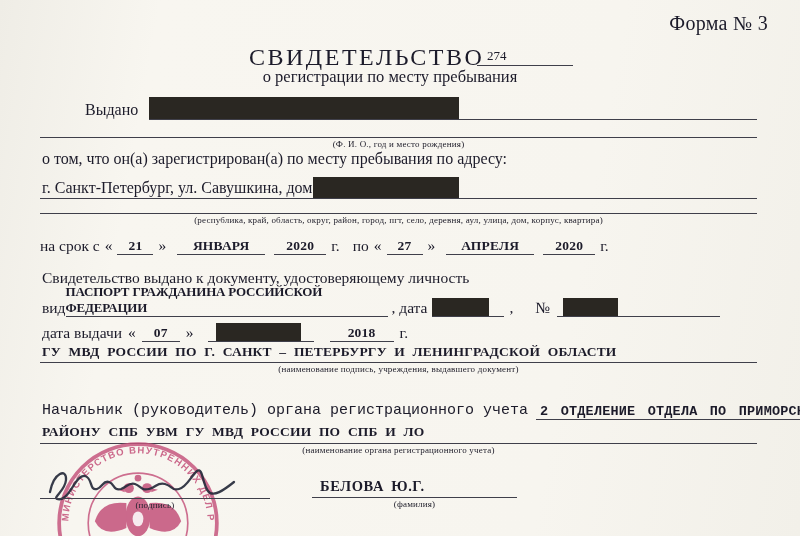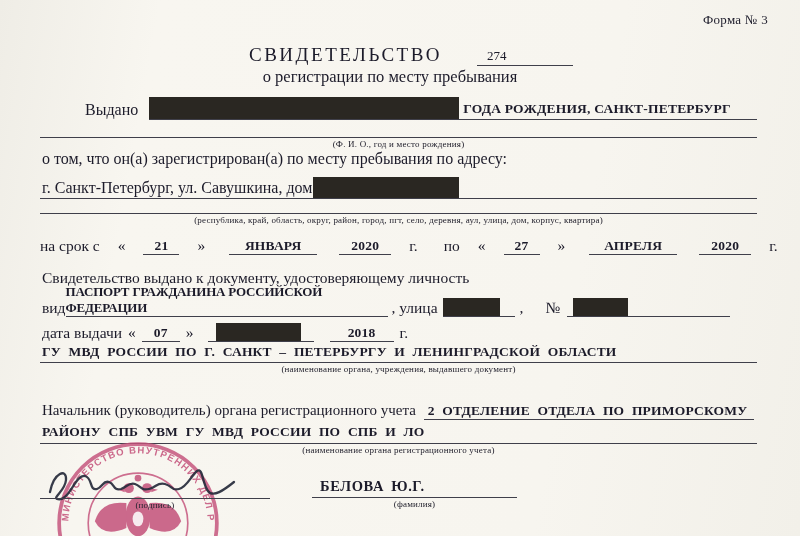--- a/index.html
+++ b/index.html
@@ -14,22 +14,22 @@
     background:linear-gradient(100deg,#efede6 0%,#f8f6f0 18%,#f7f5ef 70%,#f2f0e9 100%);
   }
   .abs{position:absolute;}
   .rule{border-bottom:1.3px solid #3f3f4a;}
   .caption{font-size:9px;color:#23222e;text-align:center;letter-spacing:.2px;padding-top:1px;}
   .boldfill{font-weight:bold;font-size:13.5px;letter-spacing:.2px;}
   .bar{background:#2a2722;display:inline-block;vertical-align:middle;}
   .blank{display:inline-flex;justify-content:center;align-items:flex-end;border-bottom:1.3px solid #3f3f4a;}
   .flexrow{display:flex;align-items:flex-end;}
   
-  .form-number{font-size:13px;letter-spacing:.3px;}
-  .title{font-size:19px;letter-spacing:2.5px;text-align:center;}
+  .form-number{font-size:20px;letter-spacing:.3px;}
+  .title{font-size:24px;letter-spacing:2.5px;text-align:center;}
   .cert-no{font-size:13px;border-bottom:1.3px solid #3f3f4a;width:86px;padding-left:10px;padding-bottom:1px;}
   .subtitle{font-size:16.5px;text-align:center;}
   
   .body-text{font-size:16px;}
   .small-body{font-size:15.5px;}
   .wide{word-spacing:4px;}
   .narrowcaps{font-weight:bold;font-size:13px;letter-spacing:-0.2px;}
   .stamp-svg text{font-family:"Liberation Sans",sans-serif;font-weight:bold;}
 </style>
 </head>
@@ -40,42 +40,41 @@
   <div class="abs form-number" style="top:12px;right:32px;">Форма № 3</div>
 
   <div class="abs title" style="top:44px;left:249px;">СВИДЕТЕЛЬСТВО</div>
   <div class="abs cert-no" style="top:48px;left:477px;">274</div>
   <div class="abs subtitle" style="top:67px;left:0;width:780px;">о регистрации по месту пребывания</div>
 
   <div class="abs flexrow" style="top:96px;left:85px;right:43px;height:24px;">
     <span class="body-text" style="margin-right:11px;padding-bottom:1px;">Выдано</span>
     <span class="rule" style="flex:1;display:flex;align-items:flex-end;">
       <span class="bar" style="width:310px;height:22px;"></span>
-      <span class="boldfill" style="margin-left:4px;white-space:nowrap;padding-bottom:2px;">ГОДА РОЖДЕНИЯ, САНКТ-ПЕТЕРБУРГ</span>
     </span>
   </div>
 
   <div class="abs" style="top:126px;left:40px;width:717px;">
     <div class="rule" style="height:11px;"></div>
     <div class="caption">(Ф. И. О., год и место рождения)</div>
   </div>
 
   <div class="abs body-text" style="top:150px;left:42px;">о том, что он(а) зарегистрирован(а) по месту пребывания по адресу:</div>
 
   <div class="abs rule flexrow" style="top:173px;left:40px;width:717px;height:25px;">
     <span class="body-text" style="padding-left:2px;white-space:nowrap;padding-bottom:1px;">г. Санкт-Петербург, ул. Савушкина, дом</span>
     <span class="bar" style="width:146px;height:21px;margin-left:1px;"></span>
   </div>
 
   <div class="abs" style="top:203px;left:40px;width:717px;">
     <div class="rule" style="height:10px;"></div>
     <div class="caption">(республика, край, область, округ, район, город, пгт, село, деревня, аул, улица, дом, корпус, квартира)</div>
   </div>
 
-  <div class="abs flexrow" style="top:234px;left:40px;height:21px;column-gap:18px;">
+  <div class="abs flexrow" style="top:234px;left:40px;height:21px;column-gap:5px;">
     <span class="small-body">на срок с</span>
     <span class="small-body">«</span>
     <span class="blank boldfill" style="width:36px;">21</span>
     <span class="small-body">»</span>
     <span class="blank boldfill" style="width:88px;margin-left:6px;">ЯНВАРЯ</span>
     <span class="blank boldfill" style="width:52px;margin-left:4px;">2020</span>
     <span class="small-body">г.</span>
     <span class="small-body" style="margin-left:8px;">по</span>
     <span class="small-body">«</span>
     <span class="blank boldfill" style="width:36px;">27</span>
@@ -83,21 +82,21 @@
     <span class="blank boldfill" style="width:88px;margin-left:6px;">АПРЕЛЯ</span>
     <span class="blank boldfill" style="width:52px;margin-left:4px;">2020</span>
     <span class="small-body">г.</span>
   </div>
 
   <div class="abs small-body" style="top:269px;left:42px;">Свидетельство выдано к документу, удостоверяющему личность</div>
 
   <div class="abs flexrow" style="top:295px;left:42px;height:22px;">
     <span class="small-body" style="">вид</span>
     <span class="blank narrowcaps" style="width:322px;">ПАСПОРТ ГРАЖДАНИНА РОССИЙСКОЙ ФЕДЕРАЦИИ</span>
-    <span class="small-body" style="margin-left:4px;">, улица</span>
+    <span class="small-body" style="margin-left:4px;">, дата</span>
     <span class="blank" style="width:72px;margin-left:5px;justify-content:flex-start;">
       <span class="bar" style="width:57px;height:18px;"></span>
     </span>
     <span class="small-body" style="margin-left:5px;">,</span>
     <span class="small-body" style="margin-left:22px;">№</span>
     <span class="blank" style="width:163px;margin-left:7px;justify-content:flex-start;">
       <span class="bar" style="width:55px;height:18px;margin-left:6px;"></span>
     </span>
   </div>
 
@@ -108,24 +107,24 @@
     <span class="small-body">»</span>
     <span class="blank" style="width:106px;margin-left:8px;justify-content:flex-start;">
       <span class="bar" style="width:85px;height:18px;margin-left:8px;"></span>
     </span>
     <span class="blank boldfill" style="width:64px;margin-left:10px;">2018</span>
     <span class="small-body">г.</span>
   </div>
 
   <div class="abs" style="top:344px;left:40px;width:717px;">
     <div class="rule boldfill wide" style="padding:0 0 2px 2px;">ГУ МВД РОССИИ ПО Г. САНКТ – ПЕТЕРБУРГУ И ЛЕНИНГРАДСКОЙ ОБЛАСТИ</div>
-    <div class="caption">(наименование органа, учреждения, выдавшего документ)</div>
+    <div class="caption">(наименование подпись, учреждения, выдавшего документ)</div>
   </div>
 
-  <div class="abs flexrow" style="top:398px;left:42px;right:46px;height:22px;">
+  <div class="abs flexrow" style="top:398px;left:42px;right:46px;height:22px;font-family:Liberation Mono, monospace;">
     <span style="font-size:15px;white-space:nowrap;margin-right:8px;padding-bottom:1px;">Начальник (руководитель) органа регистрационного учета</span>
     <span class="blank boldfill wide" style="flex:1;justify-content:flex-start;padding-left:4px;white-space:nowrap;">2 ОТДЕЛЕНИЕ ОТДЕЛА ПО ПРИМОРСКОМУ</span>
   </div>
   <div class="abs" style="top:424px;left:40px;width:717px;">
     <div class="rule boldfill wide" style="padding:0 0 3px 2px;">РАЙОНУ СПБ УВМ ГУ МВД РОССИИ ПО СПБ И ЛО</div>
     <div class="caption">(наименование органа регистрационного учета)</div>
   </div>
 
   <svg class="abs stamp-svg" style="top:440px;left:55px;" width="166" height="166" viewBox="0 0 200 200">
     <g fill="none" stroke="#c4517a" opacity="0.82">

